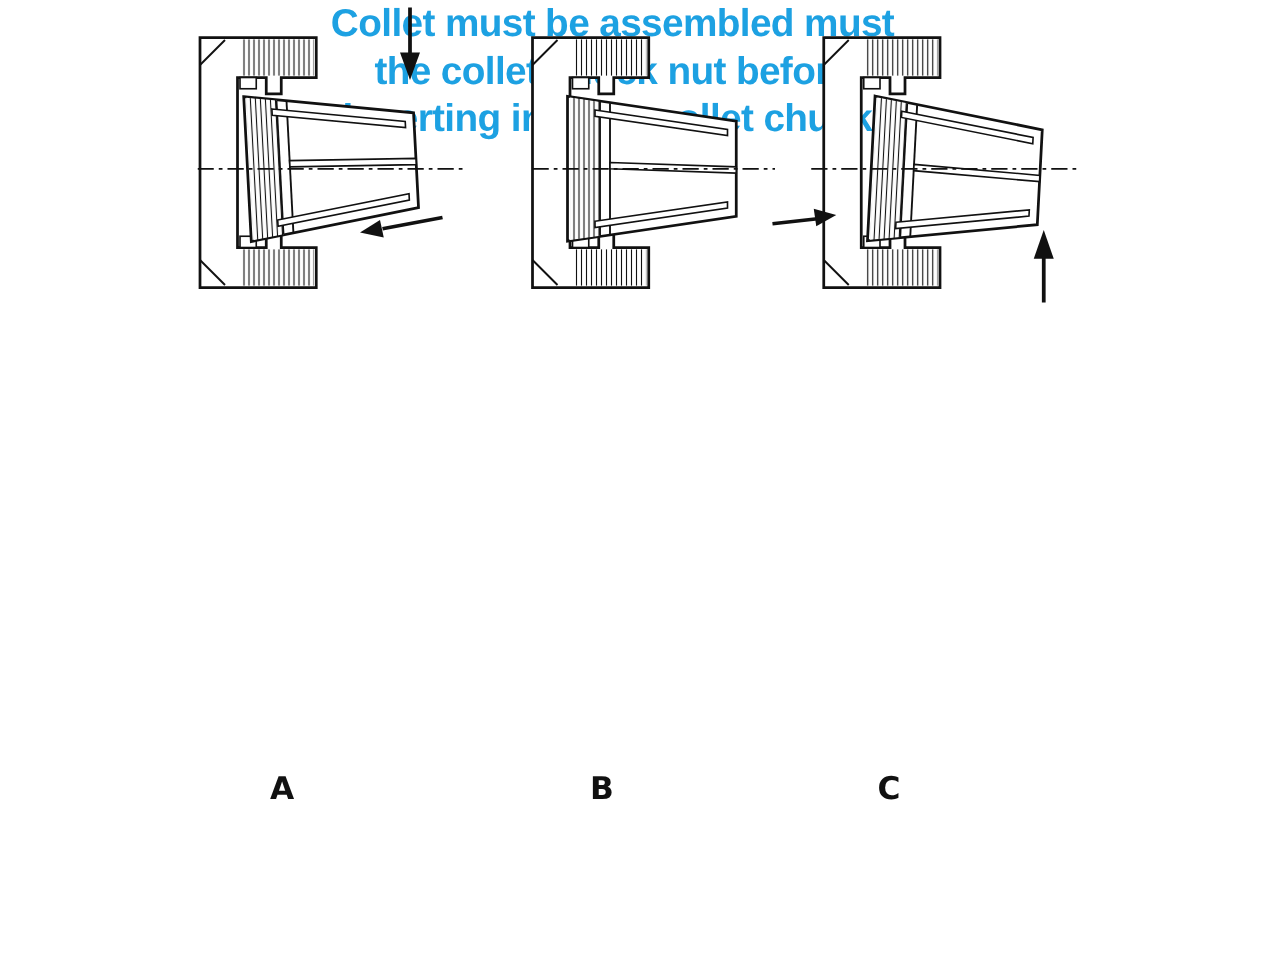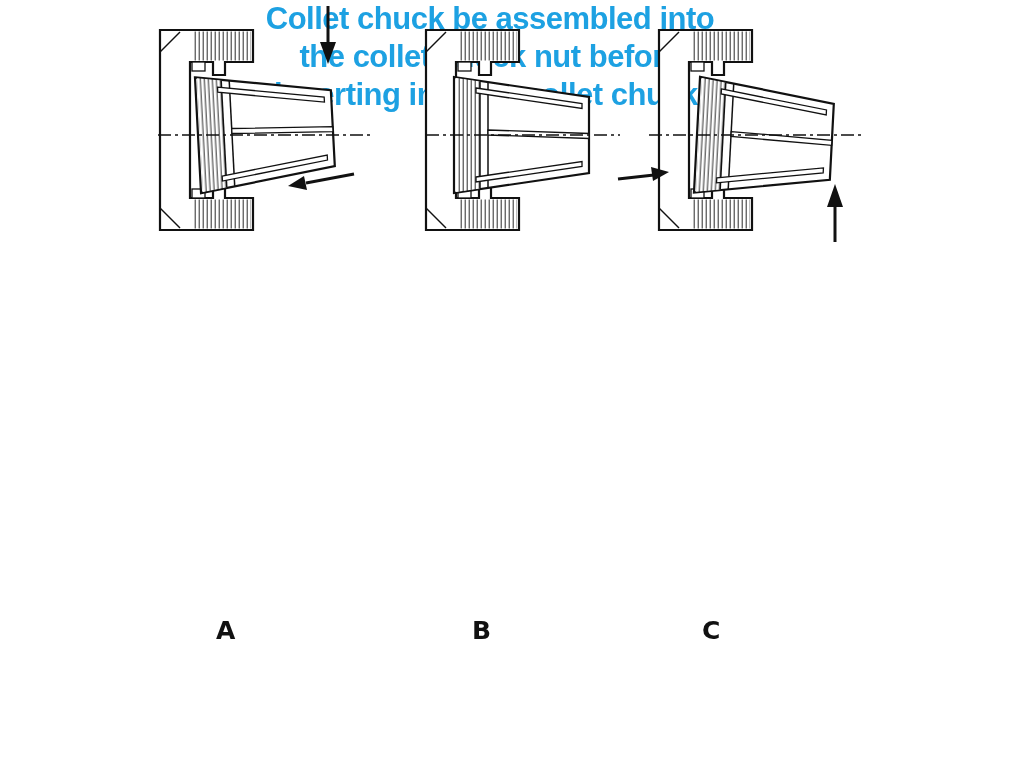--- a/index.html
+++ b/index.html
@@ -36,21 +36,21 @@
   #label-a{left:216px;}
   #label-b{left:472px;}
   #label-c{left:702px;}
 </style>
 </head>
 <body>
 
 <div id="page">
 
   <div class="slide-title" style="color: rgb(29, 161, 226);">
-    <div>Collet chuck be assembled into</div>
+    <div>Collet must be assembled must</div>
     <div>the collet chuck nut before</div>
     <div>inserting into the collet chuck.</div>
   </div>
 
   <svg width="0" height="0" style="position:absolute" aria-hidden="true">
     <defs>
       <pattern id="hv" width="4" height="4" patternUnits="userSpaceOnUse">
         <rect width="4" height="4" fill="#ffffff"></rect>
         <line x1="1.2" y1="0" x2="1.2" y2="4" stroke="#111" stroke-width="0.9"></line>
       </pattern>

